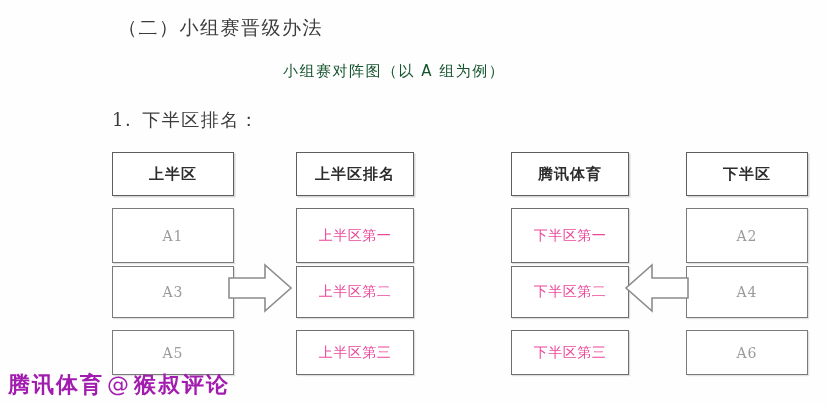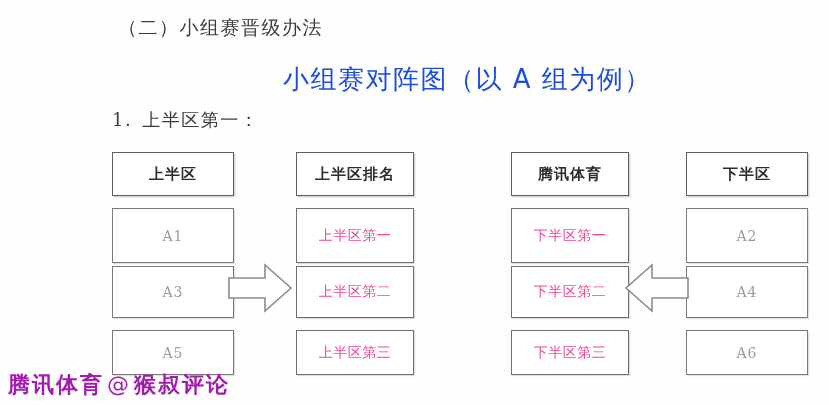--- a/index.html
+++ b/index.html
@@ -30,23 +30,23 @@
     top: 15px;
     font-size: 19px;
     letter-spacing: 1.5px;
     color: #3c3c3c;
     white-space: nowrap;
   }
   .heading-2 {
     position: absolute;
     left: 283px;
     top: 62px;
-    font-size: 26px;
+    font-size: 15px;
     letter-spacing: 1.5px;
-    color: #1d4ed8;
+    color: #14532d;
     white-space: nowrap;
   }
   .heading-3 {
     position: absolute;
     left: 112px;
     top: 108px;
     font-size: 18px;
     letter-spacing: 1.5px;
     color: #3c3c3c;
     white-space: nowrap;
@@ -154,21 +154,21 @@
 </head>
 <body>
 
 <div id="page">
 
   <div class="heading-1">（二）小组赛晋级办法</div>
 
   <div class="heading-2">小组赛对阵图（以 A 组为例）</div>
 
   <div class="heading-3">
-    <span class="num">1.</span><span>上半区第一：</span>
+    <span class="num">1.</span><span>下半区排名：</span>
   </div>
 
   <div id="diagram">
 
     <div class="col col-0">
       <div class="cell header w-wide r-head">
         <span class="label">上半区</span>
       </div>
       <div class="cell team w-wide r-1">
         <span class="label">A1</span>

